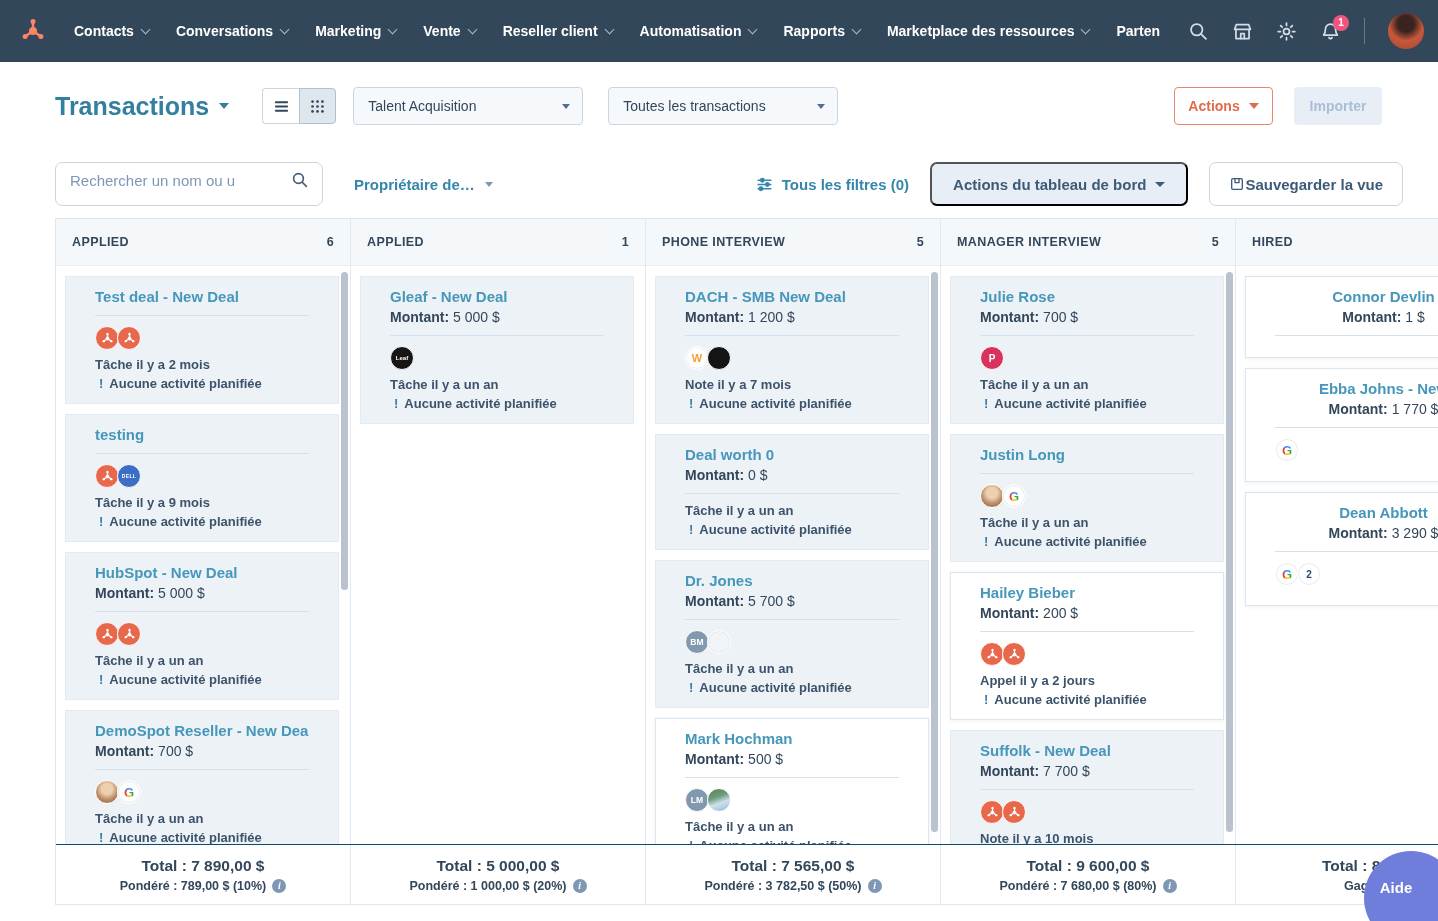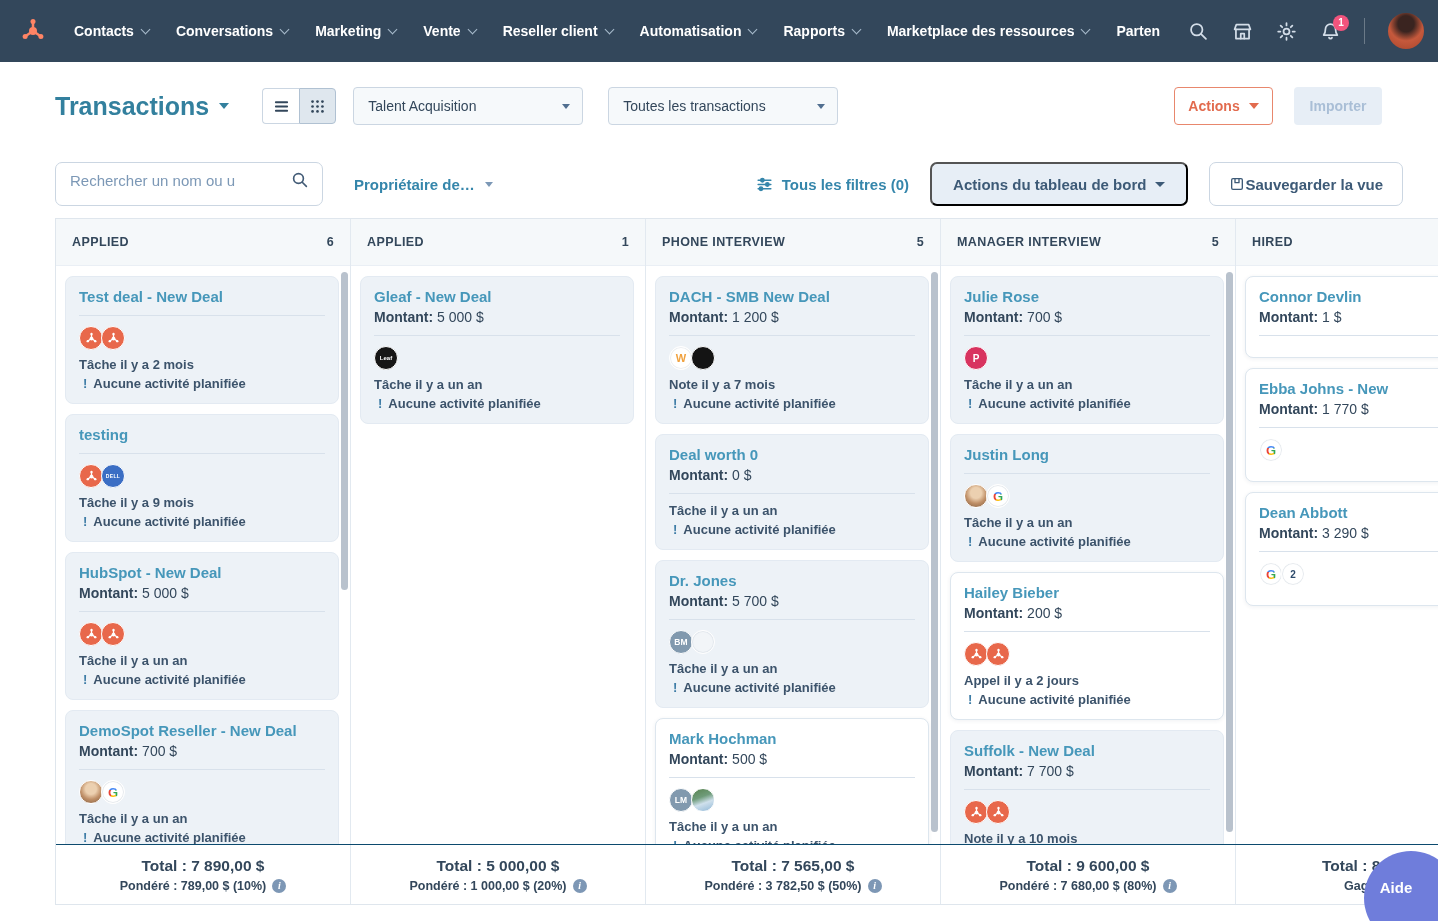--- a/index.html
+++ b/index.html
@@ -51,25 +51,25 @@
   .all-filters svg { width:17px; height:17px; stroke:#3586ab; stroke-width:2; stroke-linecap:round; fill:#3586ab; }
   .btn-board-actions { height:44px; background:#e7eef6; color:#3d5a77; font-weight:600; border-radius:7px; padding:0 21px; margin-left:21px; font-size:15px; display:flex; align-items:center; cursor:pointer; }
   .btn-board-actions .caret { color:#3d5a77; margin-left:9px; border-top-width:5px; }
   .btn-save { height:44px; background:#fff; border:1px solid #cbd6e2; border-radius:7px; padding:0 19px; margin-left:21px; font-size:15px; font-weight:600; color:#3d5a77; display:flex; align-items:center; cursor:pointer; }
   .btn-save svg { width:16px; height:16px; stroke:#3d5a77; fill:none; stroke-width:2; stroke-linejoin:round; }
 
   
   .board-wrap { position:absolute; top:218px; left:55px; right:0; bottom:16px; border:1px solid #dfe6ed; border-right:none; display:flex; flex-direction:column; background:#fff; }
   .board { flex:1; display:flex; overflow:hidden; }
   .col { width:295px; flex:none; border-right:1px solid #e2e9f0; display:flex; flex-direction:column; min-width:0; }
-  .col.last { flex:1; width:auto; border-right:none; }
+  .col.last { flex:1; width:auto; border-right:none;text-align:center; }
   .col-head { height:47px; flex:none; background:#f5f8fa; display:flex; align-items:center; justify-content:space-between; padding:0 16px; font-size:12.5px; font-weight:700; color:#33475b; letter-spacing:.4px; border-bottom:1px solid #eaeff5; }
   .col-body { flex:1; position:relative; padding:10px 11px 0 9px; overflow:hidden; background:#fff; }
   .col.last .col-body { padding-right:0; }
-  .card { border-radius:8px; padding:11px 13px 12px; margin-bottom:10px; cursor:pointer; }
+  .card { border-radius:0; padding:11px 29px 12px; margin-bottom:10px; cursor:pointer; }
   .card.gray  { background:#edf2f7; border:1px solid #e3eaf2; }
   .card.white { background:#fff; border:1px solid #dde6ee; box-shadow:0 1px 4px rgba(45,62,80,.07); }
   .col.last .card { width:277px; }
   .card-title { color:#4697ba; font-size:15px; font-weight:700; margin-bottom:4px; white-space:nowrap; overflow:hidden; }
   .amount { font-size:14px; color:#33475b; white-space:nowrap; }
   .amount b { font-weight:700; margin-right:4px; }
   .card-div { border-top:1px solid #d8e1eb; margin:10px 0 9px; }
   .avatars { display:flex; height:26px; align-items:center; margin-bottom:6px; }
   .activity { font-size:13px; font-weight:700; color:#3c536b; }
   .warning { font-size:13px; font-weight:700; color:#3c536b; margin-top:4px; padding-left:4px; white-space:nowrap; }

